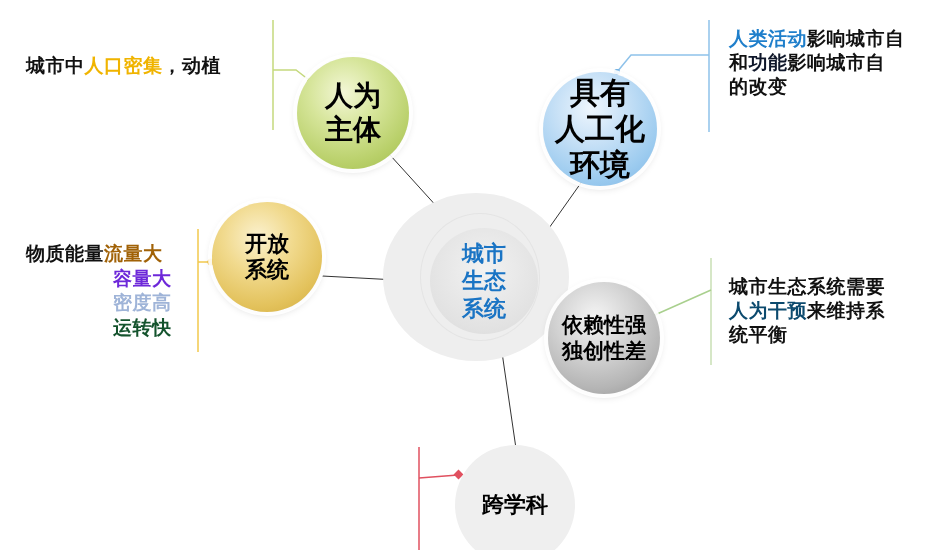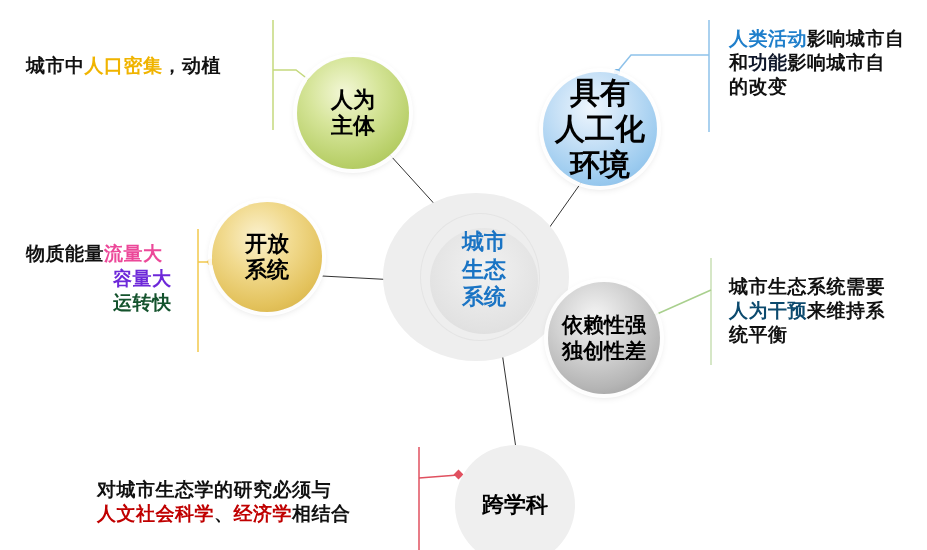--- a/index.html
+++ b/index.html
@@ -12,38 +12,38 @@
     .txt span { font-weight: bold; }
 
     .node {
       position: absolute; border-radius: 50%;
       display: flex; align-items: center; justify-content: center; text-align: center;
       font-weight: bold; color: #000; line-height: 1.2;
       box-shadow: 0 0 0 4px rgba(255,255,255,0.9), 0 2px 8px rgba(0,0,0,0.18);
     }
     .node .lbl { white-space: pre-line; }
 
-    #node-human { left: 297px; top: 57px; width: 112px; height: 112px; font-size: 22px;
+    #node-human { left: 297px; top: 57px; width: 112px; height: 112px; font-size: 28px;
       background: radial-gradient(circle at 42% 32%, #f3f7d7 0%, #d6e59a 35%, #b9d06a 70%, #9fba4c 100%); }
     #node-artificial { left: 543px; top: 72px; width: 114px; height: 114px; font-size: 30px;
       background: radial-gradient(circle at 42% 32%, #eef6fd 0%, #c6e0f6 35%, #9ccbef 70%, #7ab4e4 100%); }
     #node-open { left: 212px; top: 202px; width: 110px; height: 110px; font-size: 22px;
       background: radial-gradient(circle at 42% 32%, #fbf1cf 0%, #f1da8e 35%, #e3c25c 70%, #cfa83a 100%); }
     #node-dependent { left: 548px; top: 282px; width: 112px; height: 112px; font-size: 21px; line-height: 1.25;
       background: radial-gradient(circle at 42% 32%, #f5f5f5 0%, #d6d6d6 35%, #b5b5b5 70%, #8f8f8f 100%); }
     #node-cross { left: 455px; top: 445px; width: 120px; height: 120px; font-size: 22px;
       background: #efefef; box-shadow: none; }
 
     #center-outer { position: absolute; left: 383px; top: 193px; width: 186px; height: 168px; border-radius: 50%;
       background: #eeeeee; }
     #center-ring { position: absolute; left: 420px; top: 213px; width: 120px; height: 128px; border-radius: 50%;
       border: 1px solid #e4e4e4; }
     #center-inner { position: absolute; left: 430px; top: 228px; width: 108px; height: 106px; border-radius: 50%;
       background: radial-gradient(circle at 50% 40%, #f2f2f2 0%, #e2e2e2 70%, #d8d8d8 100%);
-      display: flex; align-items: flex-start; justify-content: center; }
+      display: flex; align-items: center; justify-content: center; }
     #center-label { color: #1a74c4; font-weight: bold; font-size: 22px; line-height: 1.25; text-align: center; white-space: pre-line; }
   </style>
 </head>
 <body>
 
 <div id="stage">
 
   <svg class="lines" viewBox="0 0 927 550">
 
     <line x1="478" y1="252" x2="390" y2="155" stroke="#333" stroke-width="1"></line>
@@ -108,29 +108,26 @@
     </div>
   </div>
 
   <div class="txt" style="left:729px; top:27px; font-size:19px;">
     <div><span style="color:#1f7fcb">人类活动</span><span>影响城市自</span></div>
     <div><span>和</span><span style="color:#0f172a">功能</span><span>影响城市自</span></div>
     <div>的改变</div>
   </div>
 
   <div class="txt" style="left:26px; top:241px; font-size:19px; line-height:1.3;">
-    <div><span>物质能量</span><span style="color:#ec4899">流量大</span></div>
+    <div><span>物质能量</span><span style="color:#a16207">流量大</span></div>
     <div style="padding-left:87px; color:#6d28d9">容量大</div>
+    <div style="padding-left:87px; color:#9fb4d8">密度高</div>
     <div style="padding-left:87px; color:#14532d">运转快</div>
   </div>
 
   <div class="txt" style="left:729px; top:275px; font-size:19px;">
     <div>城市生态系统需要</div>
     <div><span style="color:#0c4a6e">人为干预</span><span>来维持系</span></div>
     <div>统平衡</div>
   </div>
 
-  <div class="txt" style="left:97px; top:478px; font-size:19px;">
-    <div>对城市生态学的研究必须与</div>
-    <div><span style="color:#c00000">人文社会科学</span><span>、</span><span style="color:#c00000">经济学</span><span>相结合</span></div>
-  </div>
 
 </div>
 
 </body></html>

